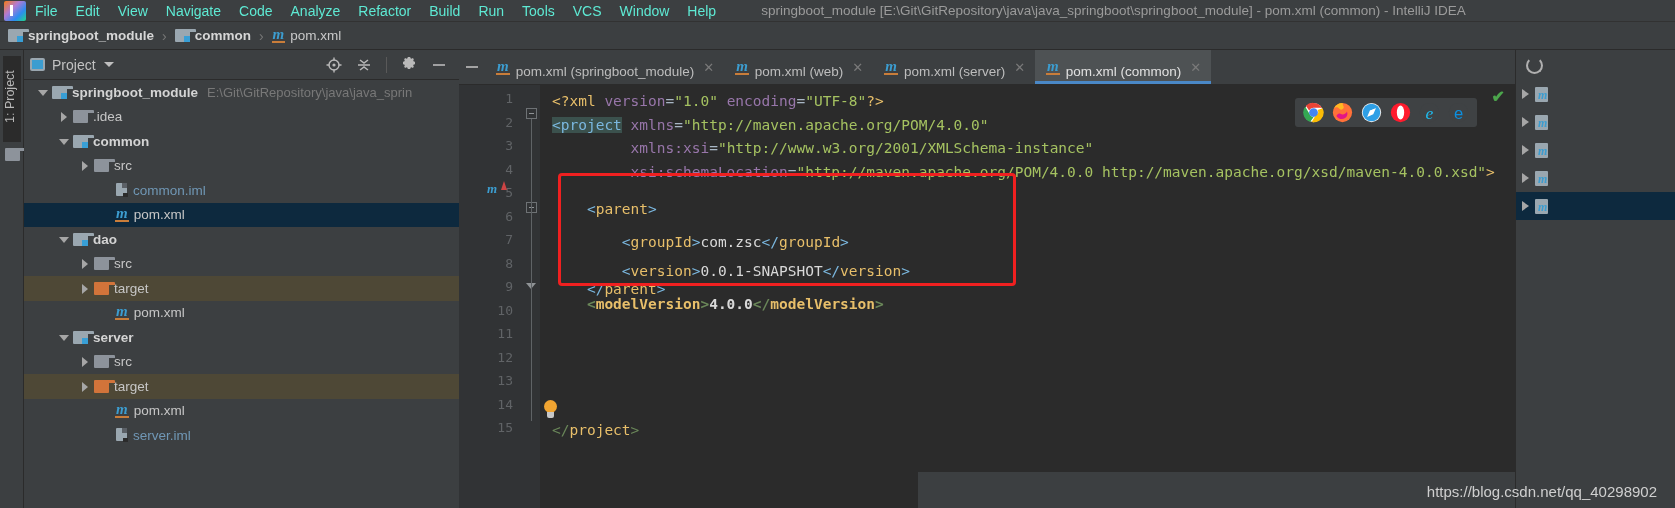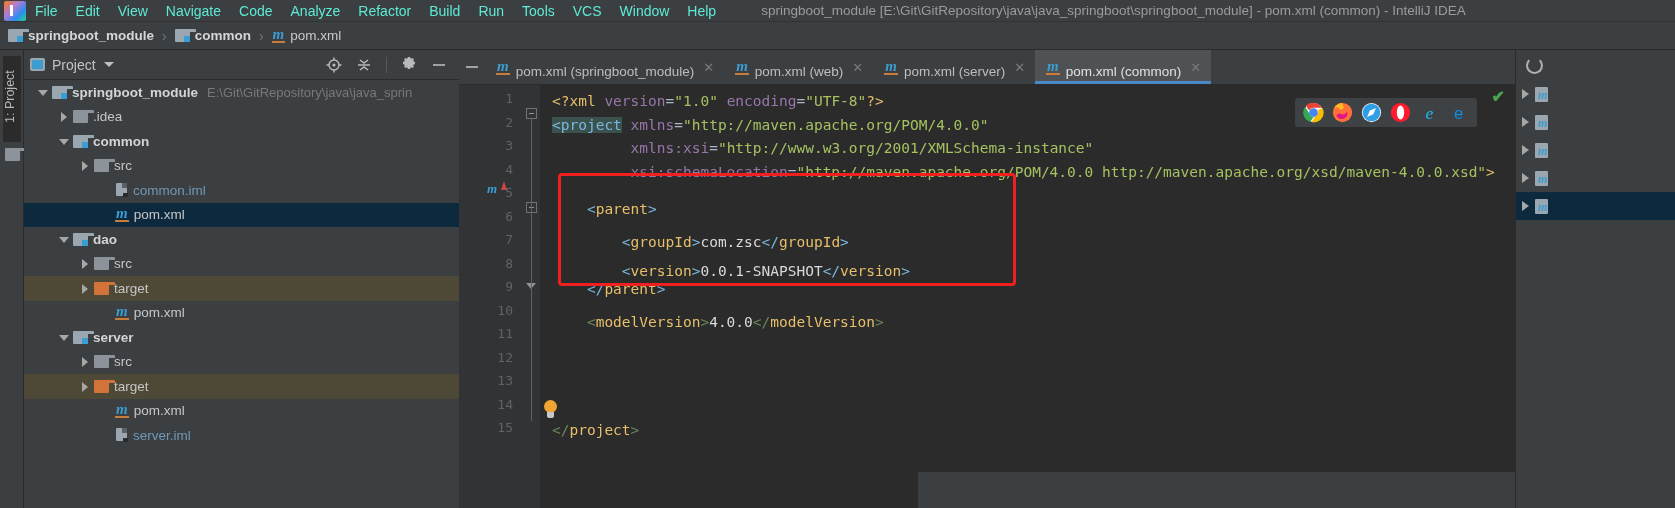--- a/index.html
+++ b/index.html
@@ -574,21 +574,21 @@
 
       <div class="code" id="code-host">
           <div class="cline" style="top: 5px;"><span class="cx-pi">&lt;?xml</span> <span class="cx-attr">version</span><span class="cx-eq">=</span><span class="cx-str">"1.0"</span> <span class="cx-attr">encoding</span><span class="cx-eq">=</span><span class="cx-str">"UTF-8"</span><span class="cx-pi">?&gt;</span></div>
           <div class="cline" style="top: 28.5px;"><span class="cx-br tag-hl">&lt;project</span> <span class="cx-attr">xmlns</span><span class="cx-eq">=</span><span class="cx-str">"http://maven.apache.org/POM/4.0.0"</span></div>
           <div class="cline" style="top: 52px;">&nbsp;&nbsp;&nbsp;&nbsp;&nbsp;&nbsp;&nbsp;&nbsp;&nbsp;<span class="cx-attr">xmlns:</span><span class="cx-attr" style="color:#9876aa">xsi</span><span class="cx-eq">=</span><span class="cx-str">"http://www.w3.org/2001/XMLSchema-instance"</span></div>
           <div class="cline" style="top: 75.5px;">&nbsp;&nbsp;&nbsp;&nbsp;&nbsp;&nbsp;&nbsp;&nbsp;&nbsp;<span class="cx-attr">xsi:</span><span class="cx-attr">schemaLocation</span><span class="cx-eq">=</span><span class="cx-str">"http://maven.apache.org/POM/4.0.0 http://maven.apache.org/xsd/maven-4.0.0.xsd"</span><span class="cx-br" style="color:#e8bf6a">&gt;</span></div>
           <div class="cline" style="top: 113px;">&nbsp;&nbsp;&nbsp;&nbsp;<span class="cx-br">&lt;</span><span class="cx-tag">parent</span><span class="cx-br">&gt;</span></div>
           <div class="cline" style="top: 146px;">&nbsp;&nbsp;&nbsp;&nbsp;&nbsp;&nbsp;&nbsp;&nbsp;<span class="cx-br">&lt;</span><span class="cx-tag">groupId</span><span class="cx-br">&gt;</span><span class="cx-txt">com.zsc</span><span class="cx-br">&lt;/</span><span class="cx-tag">groupId</span><span class="cx-br">&gt;</span></div>
           <div class="cline" style="top: 175px;">&nbsp;&nbsp;&nbsp;&nbsp;&nbsp;&nbsp;&nbsp;&nbsp;<span class="cx-br">&lt;</span><span class="cx-tag">version</span><span class="cx-br">&gt;</span><span class="cx-txt">0.0.1-SNAPSHOT</span><span class="cx-br">&lt;/</span><span class="cx-tag">version</span><span class="cx-br">&gt;</span></div>
           <div class="cline" style="top: 193px;">&nbsp;&nbsp;&nbsp;&nbsp;<span class="cx-br">&lt;/</span><span class="cx-tag">parent</span><span class="cx-br">&gt;</span></div>
-          <div class="cline" style="top: 226px;">&nbsp;&nbsp;&nbsp;&nbsp;<span class="cx-grn">&lt;</span><span class="cx-tag">modelVersion</span><span class="cx-grn">&gt;</span><span class="cx-txt">4.0.0</span><span class="cx-grn">&lt;/</span><span class="cx-tag">modelVersion</span><span class="cx-grn">&gt;</span></div>
+          <div class="cline" style="top: 208px; font-weight: bold;">&nbsp;&nbsp;&nbsp;&nbsp;<span class="cx-grn">&lt;</span><span class="cx-tag">modelVersion</span><span class="cx-grn">&gt;</span><span class="cx-txt">4.0.0</span><span class="cx-grn">&lt;/</span><span class="cx-tag">modelVersion</span><span class="cx-grn">&gt;</span></div>
           <div class="cline" style="top: 240px;"></div>
           <div class="cline" style="top: 287px;"></div>
           <div class="cline" style="top: 310.5px;"></div>
           <div class="cline" style="top: 334px;"><span class="cx-grn">&lt;/</span><span class="cx-tag">project</span><span class="cx-grn">&gt;</span></div>
         </div>
 
       <div class="redbox" style="left:99px; top:88px; width:458px; height:113px;"></div>
 
       <div class="bulb" style="left:84px; top:315px;">
         <i class="glass"></i>
@@ -684,13 +684,14 @@
         <div class="mv-row sel">
           <span class="mv-tw"></span>
           <span class="mv-ic">
             <i class="pg"></i>
             <i class="mm">m</i>
           </span>
         </div>
       </div>
   </div>
 
+  <div class="watermark">https://blog.csdn.net/qq_40298902</div>
 </div>
 
 </body></html>

